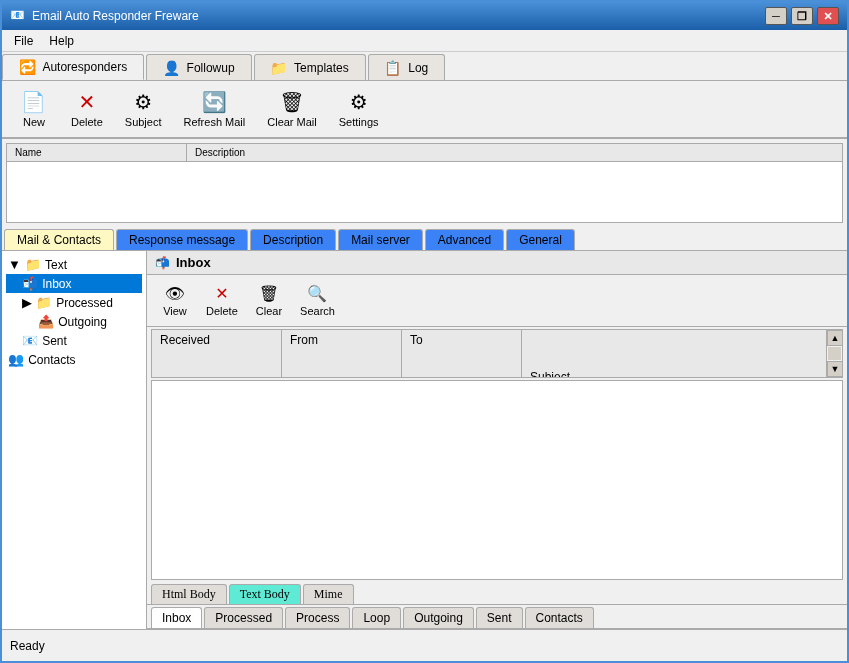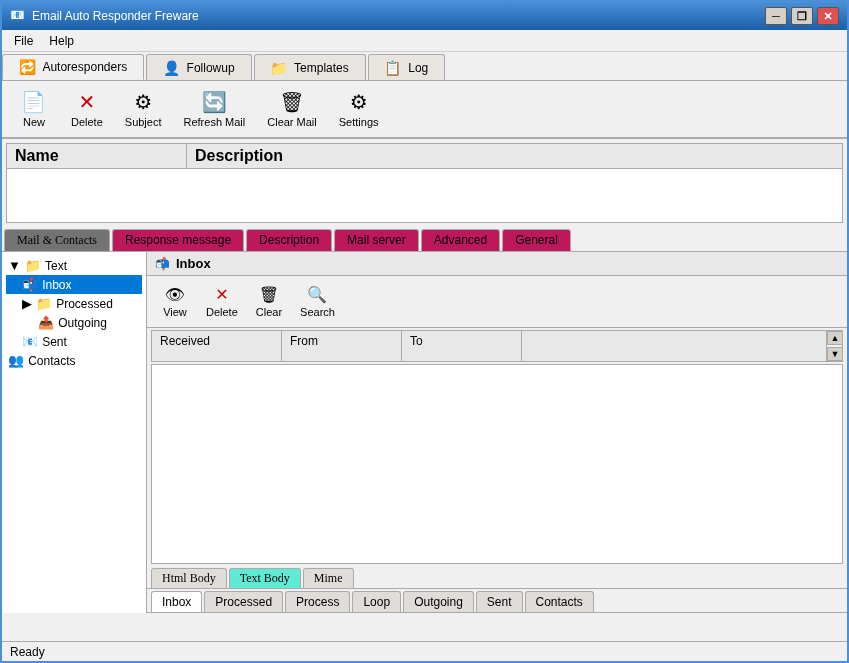--- a/index.html
+++ b/index.html
@@ -101,44 +101,44 @@
       height: 80px;
     }
     .list-header {
       display: flex;
       background: #e8e8e8;
       border-bottom: 1px solid #aaa;
     }
     .list-col {
       padding: 3px 8px;
       border-right: 1px solid #aaa;
-      font-size: 16px;
-      font-weight: bold;
+      font-size: 10px;
+      font-weight: normal;
     }
     .list-col:first-child { width: 180px; }
     .list-col:last-child { flex: 1; border-right: none; }
 
     
     .bottom-tabs {
       display: flex;
       border-bottom: 1px solid #aaa;
       background: #f0f0f0;
       padding: 2px 2px 0 2px;
     }
     .bottom-tab {
       padding: 3px 12px;
       border: 1px solid #aaa;
       border-bottom: none;
-      background: #be185d;
+      background: #3b82f6;
       margin-right: 2px;
       cursor: pointer;
       font-size: 12px;
       border-radius: 3px 3px 0 0;
     }
-    .bottom-tab.active { background: #737373; font-family: Liberation Serif, serif; }
+    .bottom-tab.active { background: #fef9c3; }
 
     
     .main-split {
       display: flex;
       flex: 1;
       overflow: hidden;
     }
 
     
     .left-panel {
@@ -282,28 +282,27 @@
       background: #e0dcd8;
       margin-right: 2px;
       cursor: pointer;
       font-size: 12px;
       border-radius: 3px 3px 0 0;
     }
     .folder-tab.active { background: white; }
 
     
     .status-bar {
-      height: 20px;
+      height: 32px;
       background: #f0f0f0;
       border-top: 1px solid #aaa;
       display: flex;
       align-items: center;
       padding: 0 8px;
       font-size: 12px;
-      margin-top: 28px;
     }
 
     .scrollbar-v {
       width: 16px;
       background: #f0f0f0;
       border-left: 1px solid #aaa;
       display: flex;
       flex-direction: column;
     }
     .scroll-arrow {

